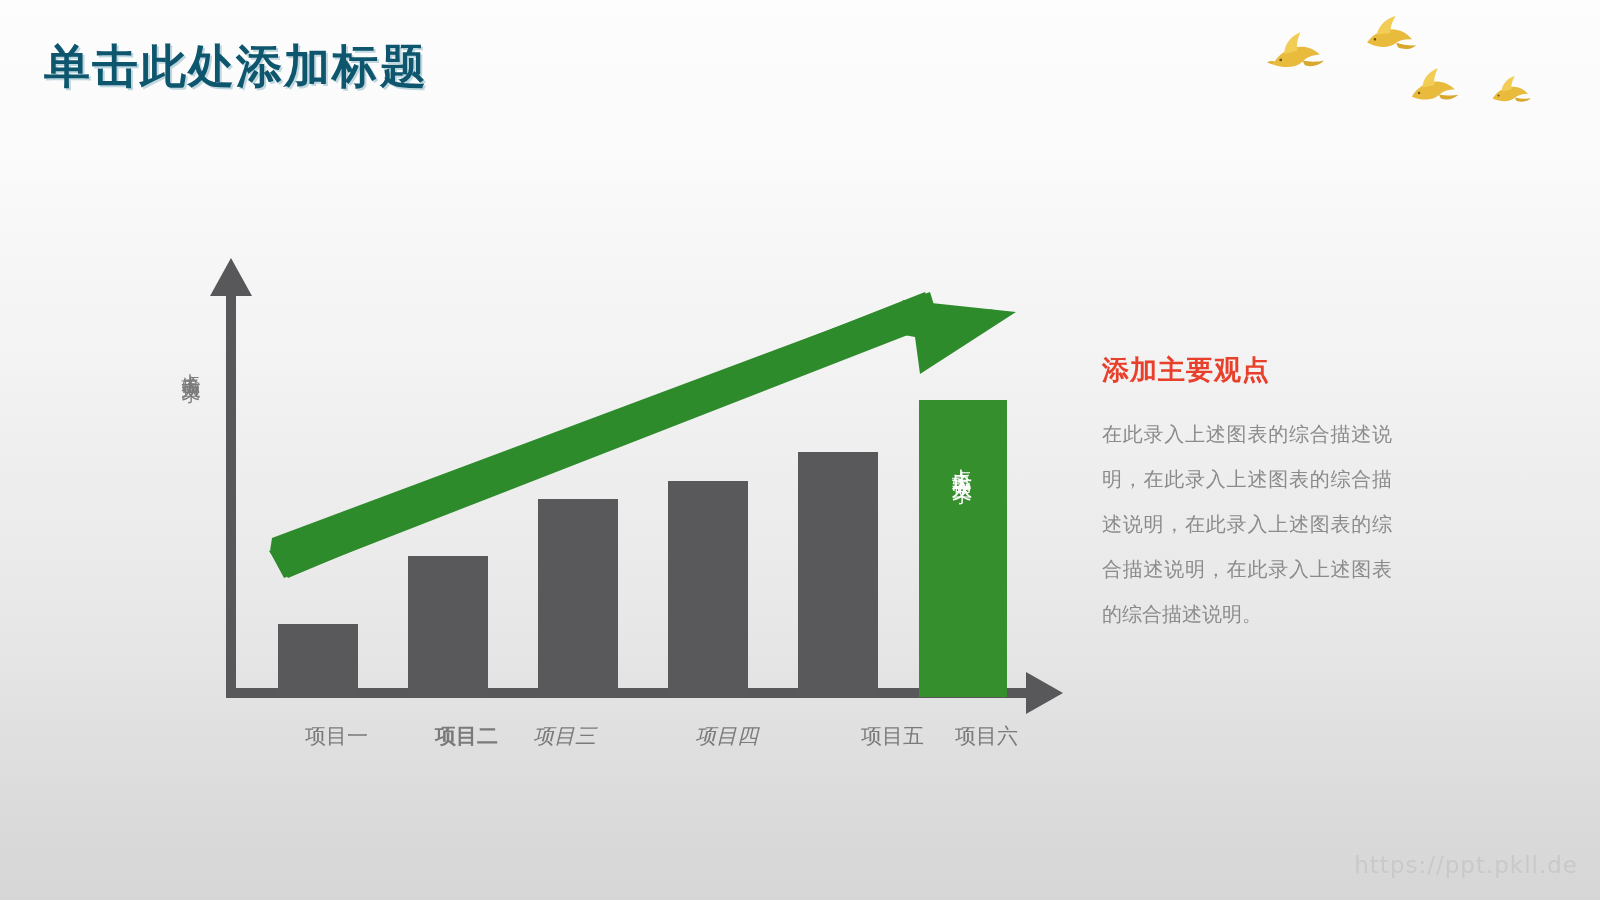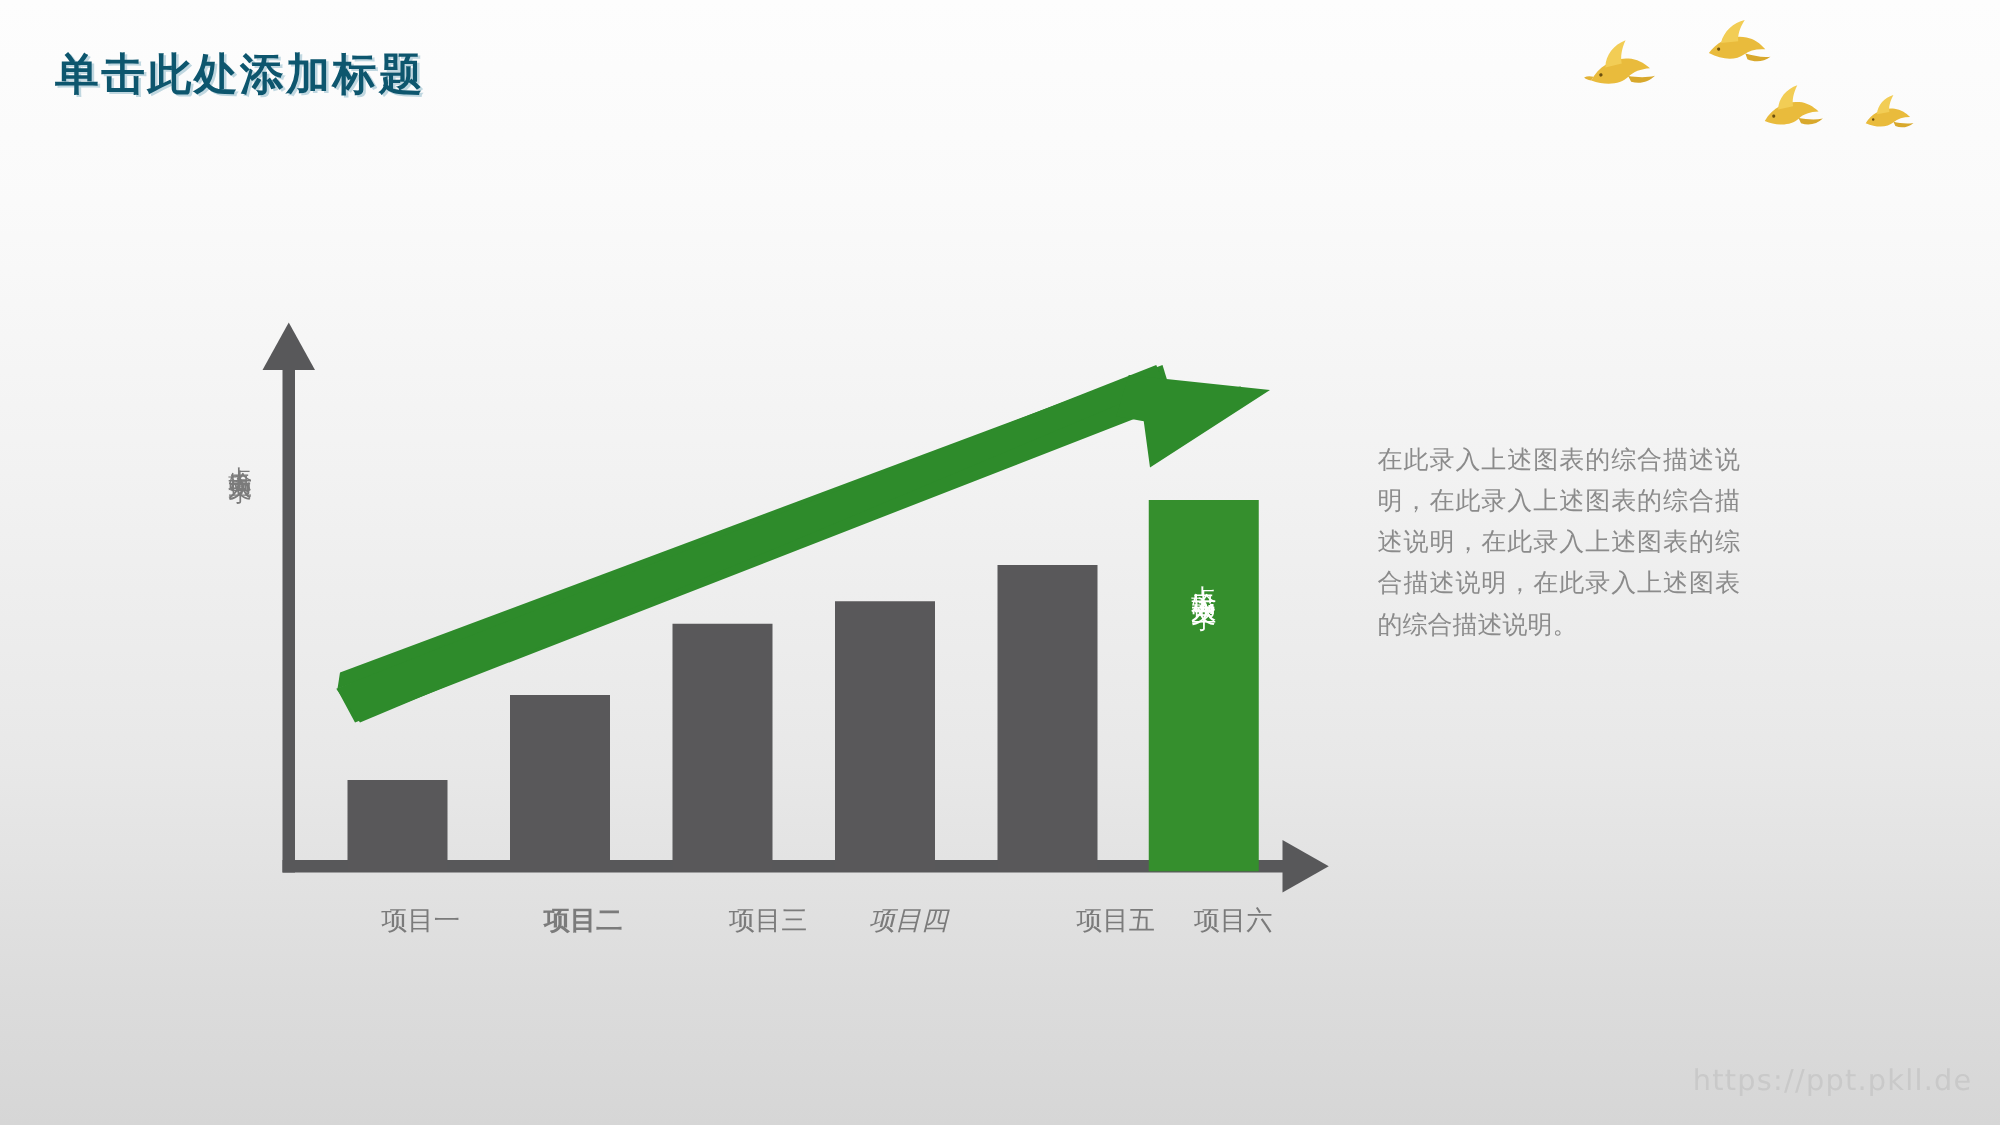--- a/index.html
+++ b/index.html
@@ -18,21 +18,21 @@
     height: 900px;
     background: linear-gradient(to bottom, #fdfdfd 0%, #fafafa 18%, #f2f2f2 42%, #e8e8e8 68%, #dcdcdc 88%, #d6d6d6 100%);
     overflow: hidden;
   }
 
   
   #title {
     position: absolute;
     left: 44px;
     top: 36px;
-    font-size: 35px;
+    font-size: 46px;
     font-weight: bold;
     letter-spacing: 2px;
     color: #0d566e;
     text-shadow: 2px 2px 0 rgba(120,170,190,0.45);
     white-space: nowrap;
   }
 
   
   .bird {
     position: absolute;
@@ -98,21 +98,21 @@
   #panel-heading {
     font-size: 27px;
     font-weight: bold;
     color: #e8402a;
     letter-spacing: 1px;
     margin: 0 0 24px 0;
     white-space: nowrap;
   }
   #panel-body {
     font-size: 20px;
-    line-height: 33px;
+    line-height: 45px;
     color: #8b8b8b;
     text-align: justify;
     font-family: "Liberation Serif", "DejaVu Serif", serif;
     margin: 0;
   }
 
   
   #watermark {
     position: absolute;
     right: 22px;
@@ -193,25 +193,26 @@
     <div class="bar" style="left:408px; top:556px; width:80px; height:141px;"></div>
     <div class="bar" style="left:538px; top:499px; width:80px; height:198px;"></div>
     <div class="bar" style="left:668px; top:481px; width:80px; height:216px;"></div>
     <div class="bar" style="left:798px; top:452px; width:80px; height:245px;"></div>
     <div class="bar highlight" style="left:919px; top:400px; width:88px; height:297px;">
       <span class="bar-vtext">点击输入文字</span>
     </div>
 
     <div class="cat-label" style="left:268px; width:100px;">项目一</div>
     <div class="cat-label" style="left:398px; width:100px;font-weight:bold;">项目二</div>
-    <div class="cat-label" style="left:546px; width:100px;">项目三</div>
+    <div class="cat-label" style="left:496px; width:100px;font-style:italic;">项目三</div>
     <div class="cat-label" style="left:658px; width:100px;font-style:italic;">项目四</div>
     <div class="cat-label" style="left:824px; width:100px;">项目五</div>
     <div class="cat-label" style="left:918px; width:100px;">项目六</div>
   </div>
 
   <div id="panel">
+    <div id="panel-heading">添加主要观点</div>
     <p id="panel-body">在此录入上述图表的综合描述说明，在此录入上述图表的综合描述说明，在此录入上述图表的综合描述说明，在此录入上述图表的综合描述说明。</p>
   </div>
 
   <div id="watermark">https://ppt.pkll.de</div>
 
 </div>
 
 </body></html>

